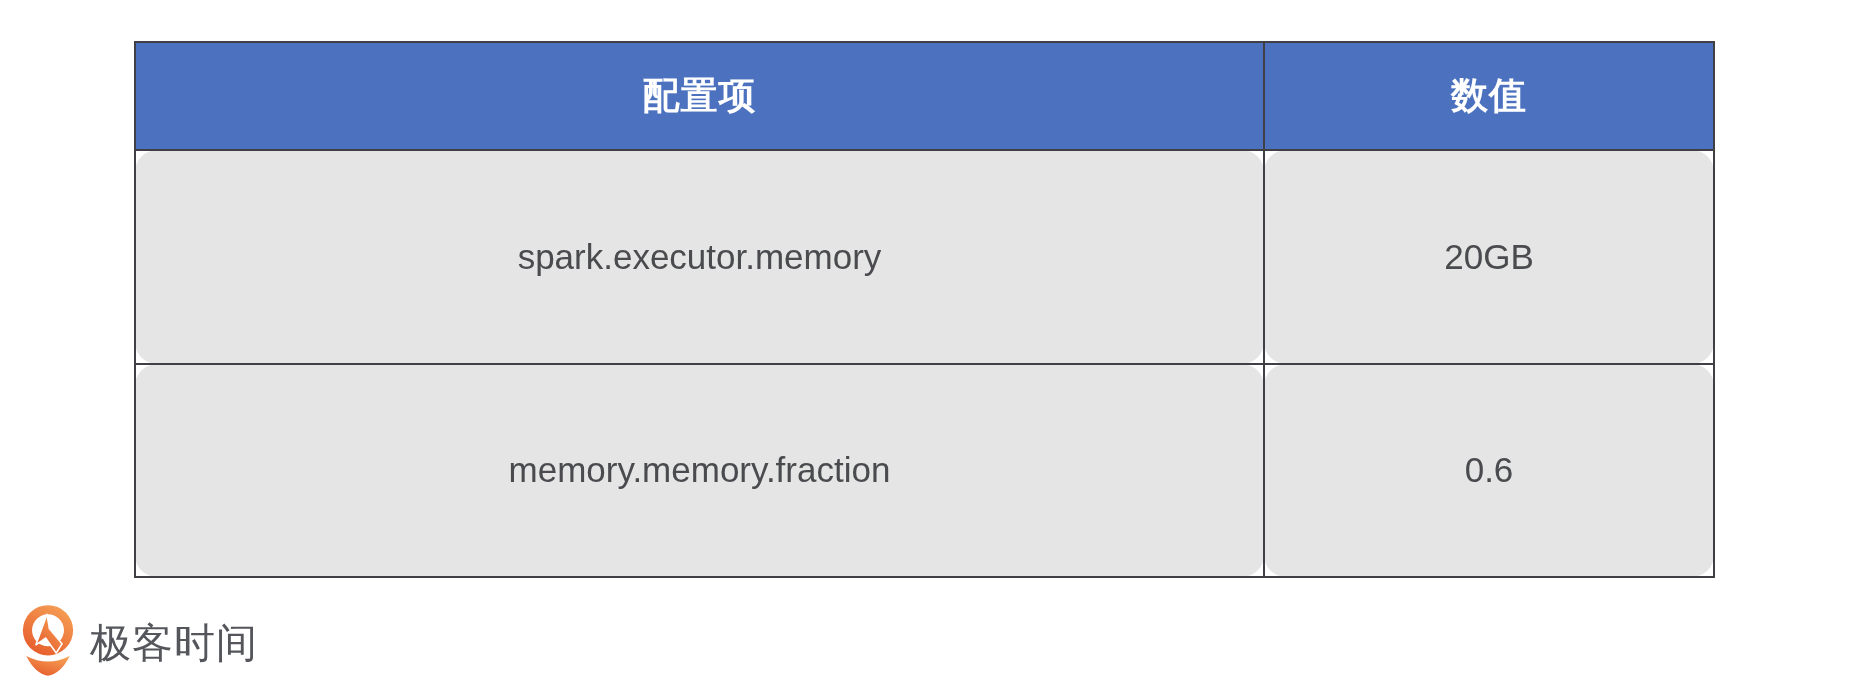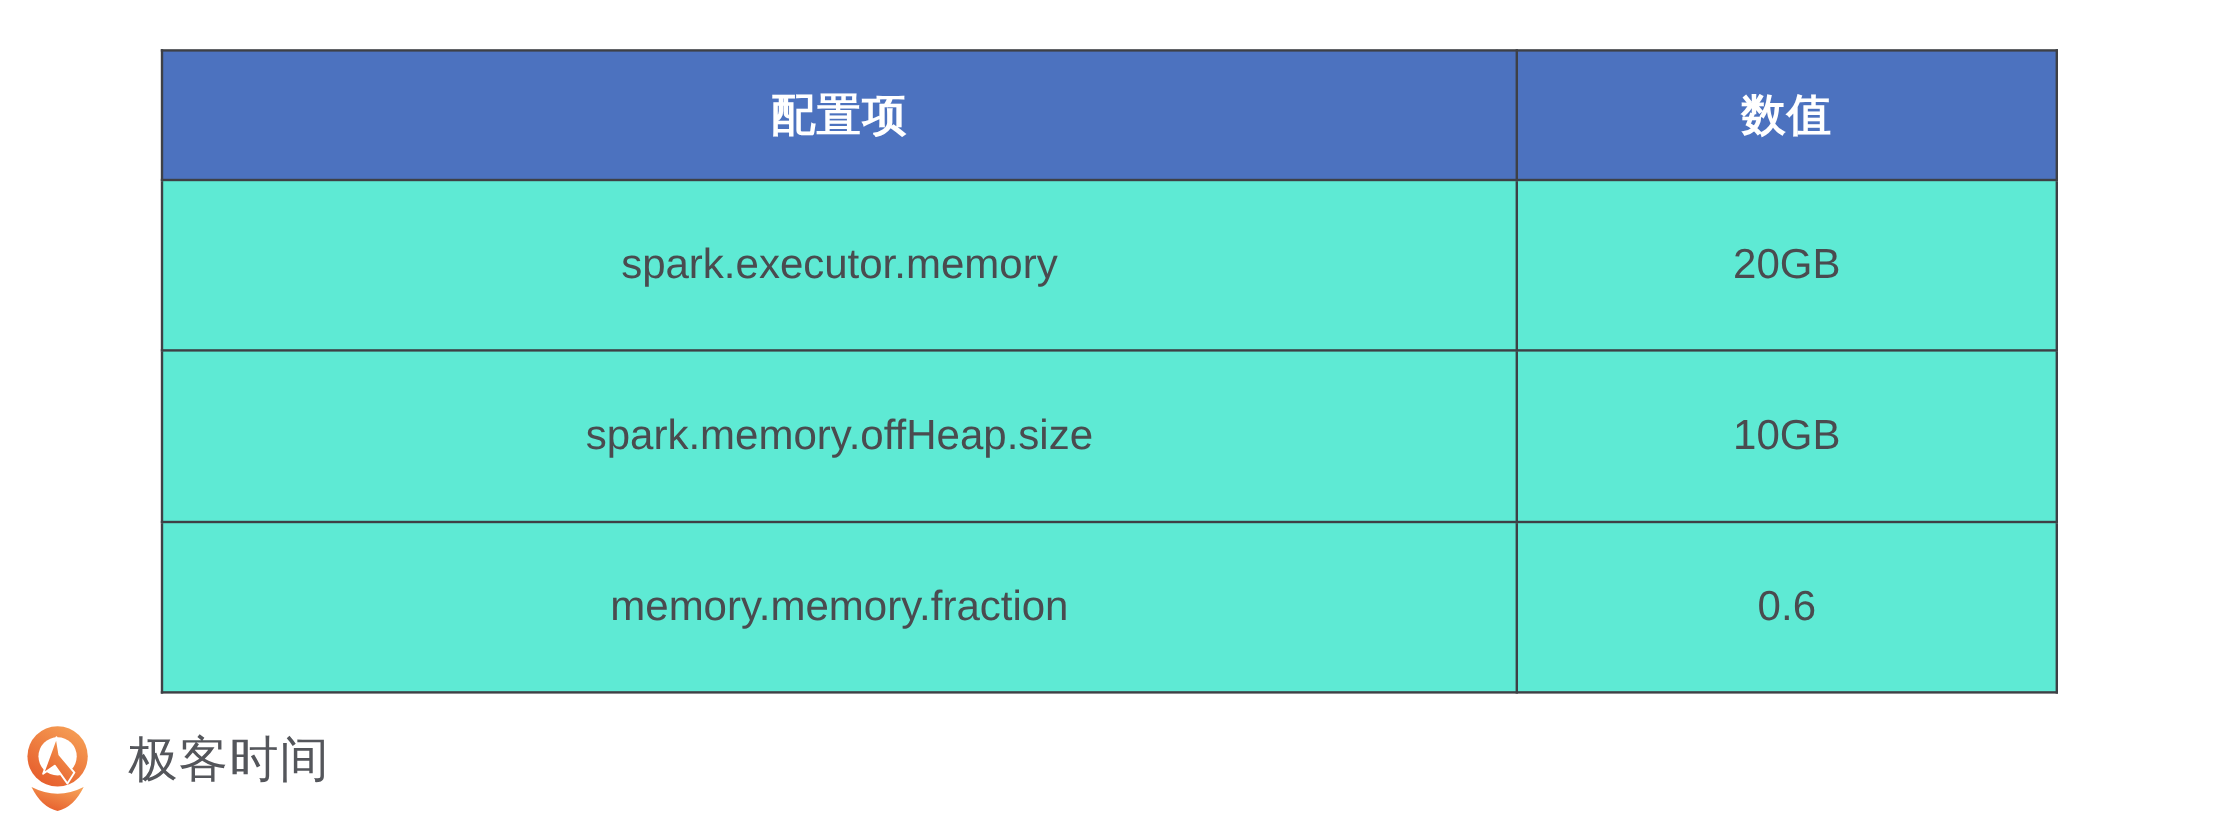--- a/index.html
+++ b/index.html
@@ -31,33 +31,34 @@
   .config-table thead th {
     height: 108px;
     background: #4c72bf;
     color: #ffffff;
     font-size: 37px;
     font-weight: bold;
     letter-spacing: 1px;
   }
   .config-table tbody td {
     height: 107px;
-    background: #5eead4;
+    background: #e5e5e5;
     color: #4a4b4f;
     font-size: 35px;
     font-weight: normal;
+    border-radius: 22px;
   }
 
   
   .brand {
     position: absolute;
     left: 19px; top: 602px;
     display: flex;
-    align-items: center;
-    gap: 30px;
+    align-items: flex-end;
+    gap: 13px;
   }
   .brand-icon { width: 58px; height: 74px; display: block; }
   .brand-text {
     font-size: 41px;
     color: #54565b;
     font-weight: 500;
     letter-spacing: 1px;
     line-height: 1;
     padding-bottom: 12px;
   }
@@ -77,24 +78,20 @@
         <th>配置项</th>
         <th>数值</th>
       </tr>
     </thead>
     <tbody>
       <tr>
         <td>spark.executor.memory</td>
         <td>20GB</td>
       </tr>
       <tr>
-        <td>spark.memory.offHeap.size</td>
-        <td>10GB</td>
-      </tr>
-      <tr>
         <td>memory.memory.fraction</td>
         <td>0.6</td>
       </tr>
     </tbody>
   </table>
 
   <div class="brand">
     <span>
       <svg class="brand-icon" viewBox="0 0 60 76" xmlns="http://www.w3.org/2000/svg" aria-hidden="true">
         <defs>

